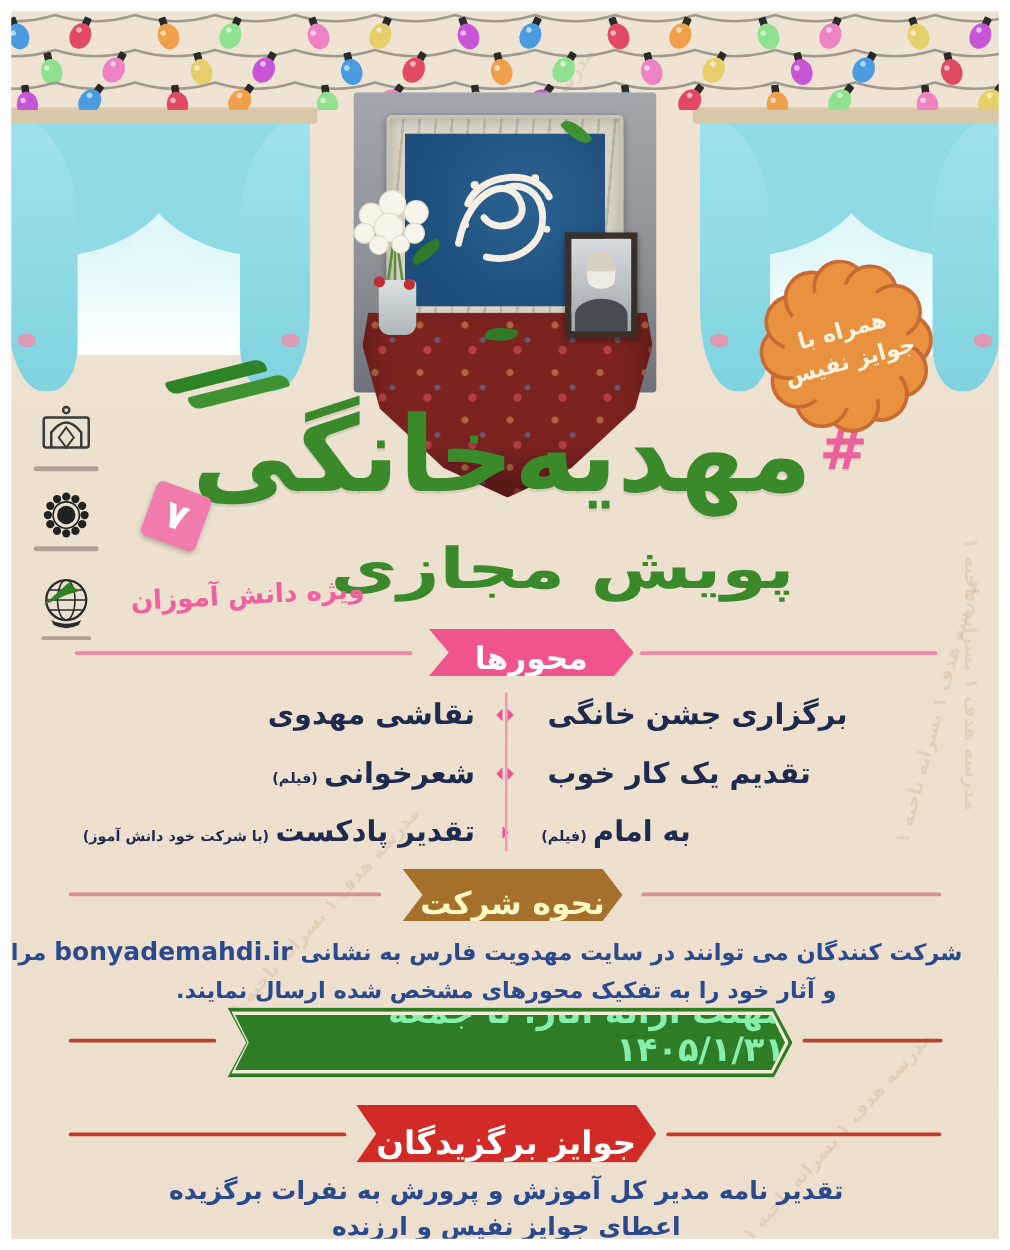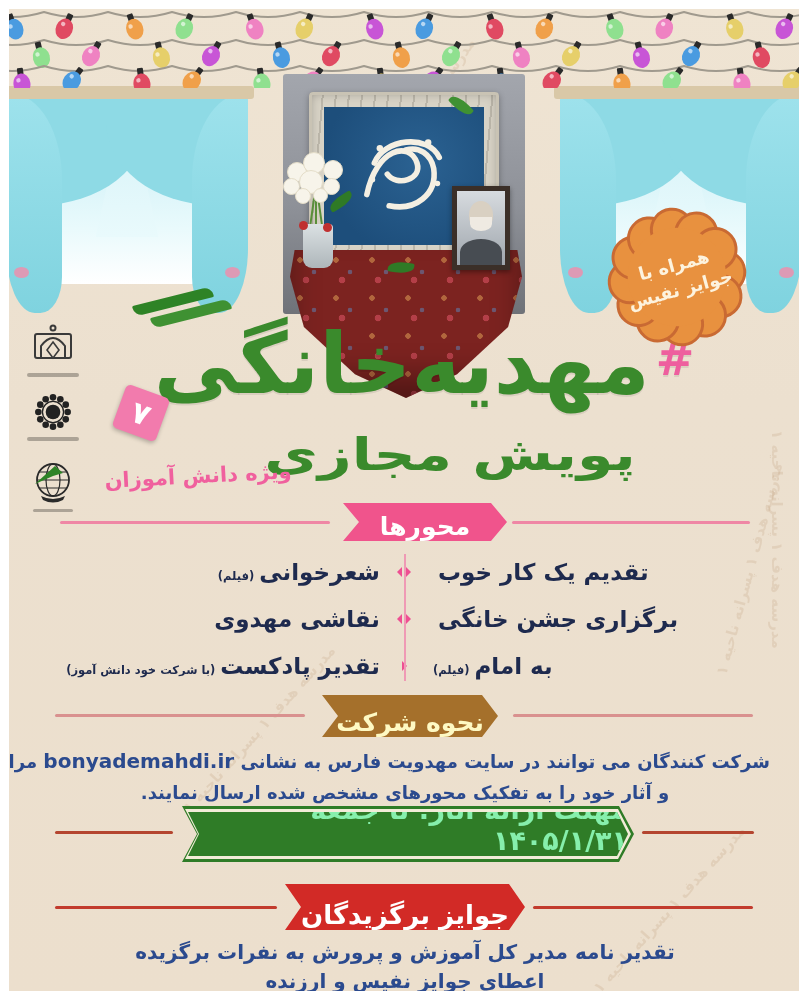--- a/index.html
+++ b/index.html
@@ -472,34 +472,34 @@
 
   <div class="hline" style="left:60px;top:521px;width:270px;background:#ef87a5;"></div>
   <div class="hline" style="left:512px;top:521px;width:238px;background:#ef87a5;"></div>
   <div class="ribbon pink" style="left:343px;top:503px;width:164px;height:38px;font-size:25px;">
     <span>محورها</span>
   </div>
 
   <div class="topics">
     <div class="t-divider"></div>
     <div class="t-row">
+      <div class="t-cell t-left" dir="rtl"><span>نقاشی مهدوی</span><span class="t-note"></span></div>
+      <div class="t-marker">
+          <i class="tri tl"></i>
+          <i class="tri tr"></i>
+        </div>
+      <div class="t-cell t-right" dir="rtl"><span>برگزاری جشن خانگی</span><span class="t-note"></span></div>
+    </div>
+    <div class="t-row">
       <div class="t-cell t-left" dir="rtl"><span>شعرخوانی</span><span class="t-note">(فیلم)</span></div>
       <div class="t-marker">
           <i class="tri tl"></i>
           <i class="tri tr"></i>
         </div>
       <div class="t-cell t-right" dir="rtl"><span>تقدیم یک کار خوب</span><span class="t-note"></span></div>
-    </div>
-    <div class="t-row">
-      <div class="t-cell t-left" dir="rtl"><span>نقاشی مهدوی</span><span class="t-note"></span></div>
-      <div class="t-marker">
-          <i class="tri tl"></i>
-          <i class="tri tr"></i>
-        </div>
-      <div class="t-cell t-right" dir="rtl"><span>برگزاری جشن خانگی</span><span class="t-note"></span></div>
     </div>
     <div class="t-row">
       <div class="t-cell t-left" dir="rtl"><span>تقدیر پادکست</span><span class="t-note">(با شرکت خود دانش آموز)</span></div>
       <div class="t-marker">
           <i class="tri tr"></i>
         </div>
       <div class="t-cell t-right" dir="rtl"><span>به امام</span><span class="t-note">(فیلم)</span></div>
     </div>
   </div>
 

